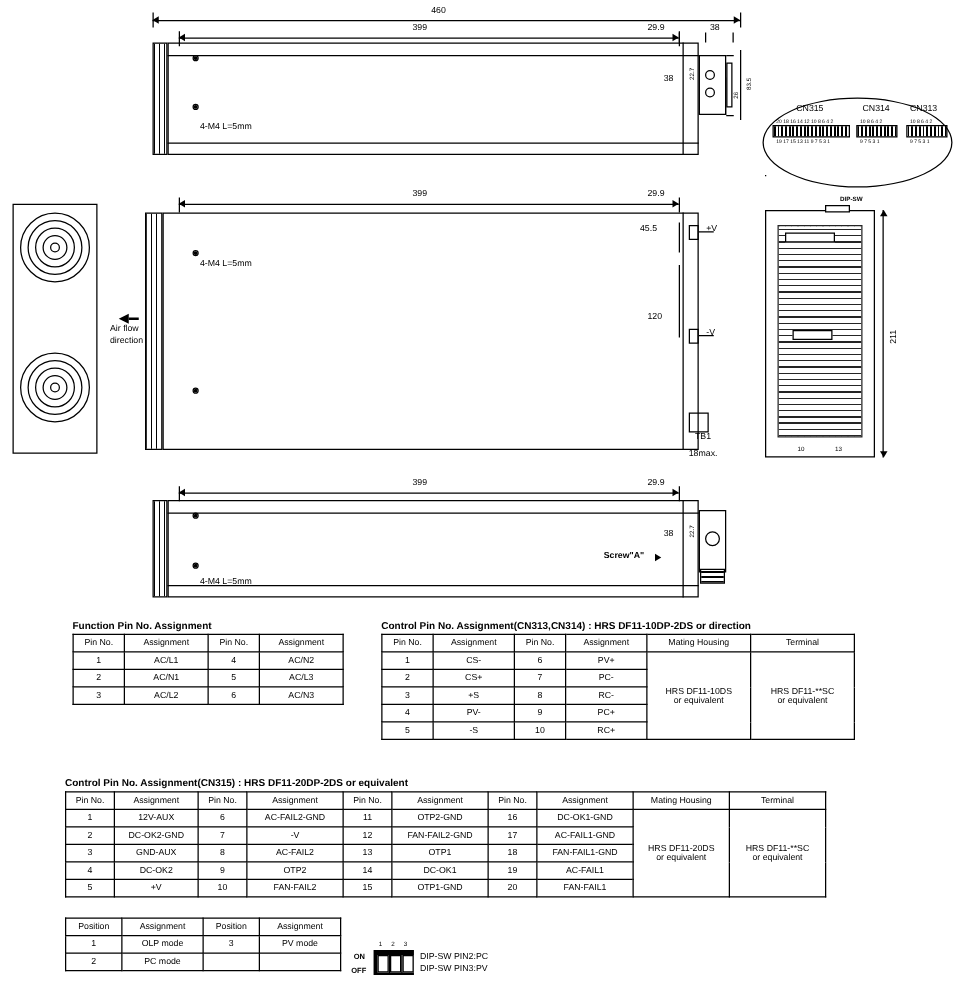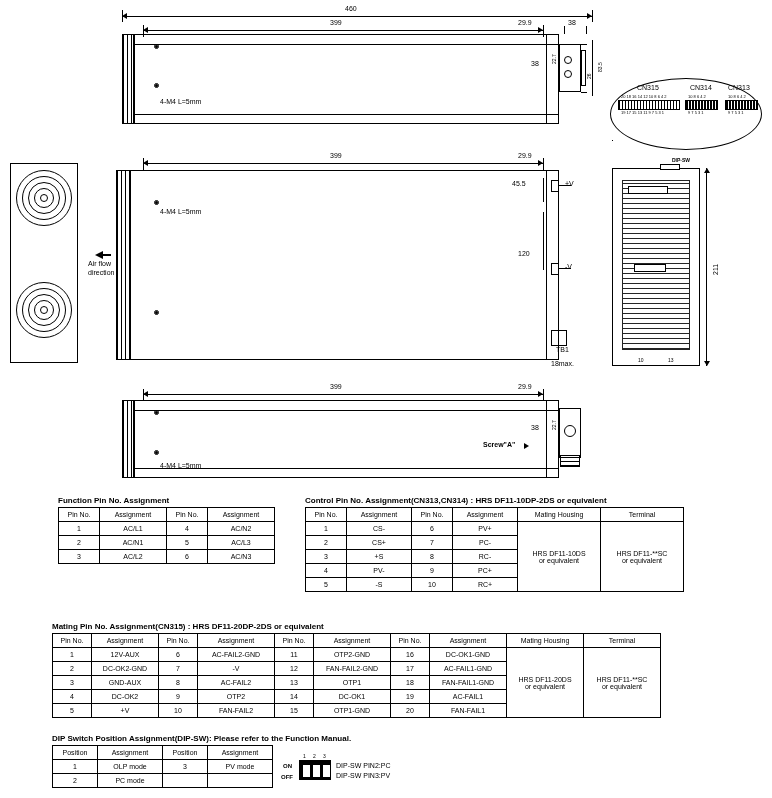--- a/index.html
+++ b/index.html
@@ -238,21 +238,21 @@
             <td>3</td>
             <td>AC/L2</td>
             <td>6</td>
             <td>AC/N3</td>
           </tr>
         </tbody>
       </table>
   </div>
 
   <div class="sec" style="left:305px;top:496px;">
-    <div class="tcap">Control Pin No. Assignment(CN313,CN314) : HRS DF11-10DP-2DS or equivalent</div>
+    <div class="tcap">Control Pin No. Assignment(CN313,CN314) : HRS DF11-10DP-2DS or direction</div>
     <table class="t" id="control313-table">
         <thead>
           <tr>
             <th style="width: 36px;">Pin No.</th>
             <th style="width: 60px;">Assignment</th>
             <th style="width: 36px;">Pin No.</th>
             <th style="width: 60px;">Assignment</th>
             <th style="width: 78px;">Mating Housing</th>
             <th style="width: 78px;">Terminal</th>
           </tr>
@@ -294,21 +294,21 @@
             <td>5</td>
             <td>-S</td>
             <td>10</td>
             <td>RC+</td>
           </tr>
         </tbody>
       </table>
   </div>
 
   <div class="sec" style="left:52px;top:622px;">
-    <div class="tcap">Mating Pin No. Assignment(CN315) : HRS DF11-20DP-2DS or equivalent</div>
+    <div class="tcap">Control Pin No. Assignment(CN315) : HRS DF11-20DP-2DS or equivalent</div>
     <table class="t" id="control315-table">
         <thead>
           <tr>
             <th style="width: 34px;">Pin No.</th>
             <th style="width: 62px;">Assignment</th>
             <th style="width: 34px;">Pin No.</th>
             <th style="width: 72px;">Assignment</th>
             <th style="width: 34px;">Pin No.</th>
             <th style="width: 72px;">Assignment</th>
             <th style="width: 34px;">Pin No.</th>
@@ -374,21 +374,20 @@
             <td>15</td>
             <td>OTP1-GND</td>
             <td>20</td>
             <td>FAN-FAIL1</td>
           </tr>
         </tbody>
       </table>
   </div>
 
   <div class="sec" style="left:52px;top:734px;">
-    <div class="tcap">DIP Switch Position Assignment(DIP-SW): Please refer to the Function Manual.</div>
     <table class="t" id="dip-table">
         <thead>
           <tr>
             <th style="width: 40px;">Position</th>
             <th style="width: 60px;">Assignment</th>
             <th style="width: 40px;">Position</th>
             <th style="width: 60px;">Assignment</th>
           </tr>
         </thead>
         <tbody>

